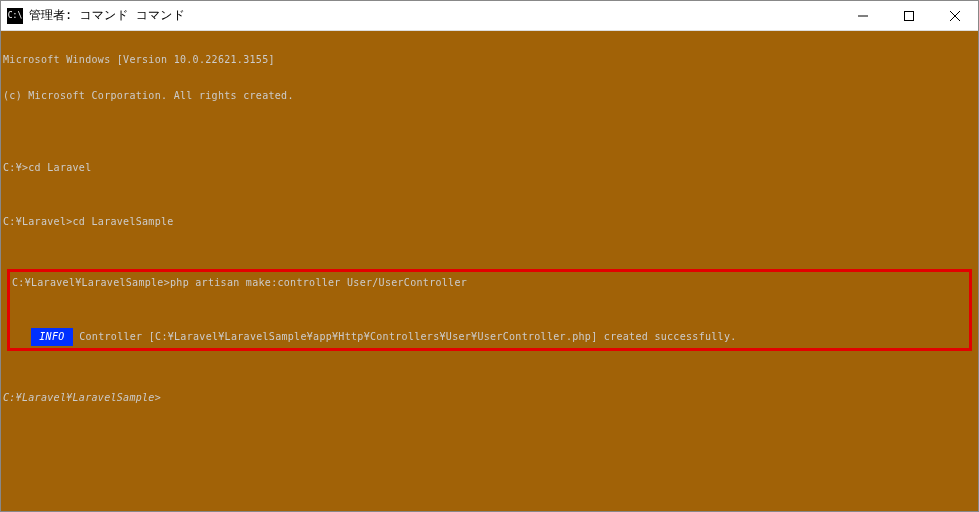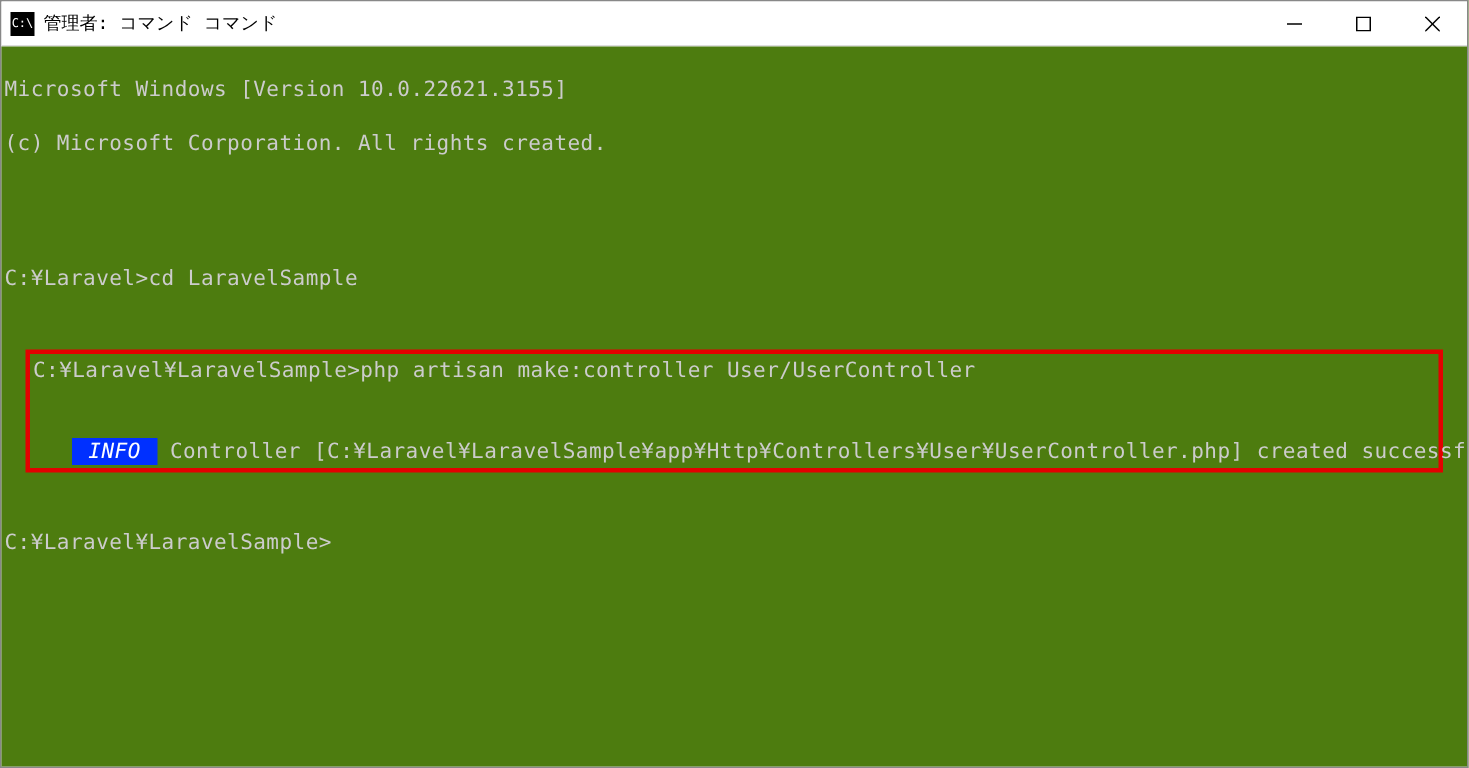--- a/index.html
+++ b/index.html
@@ -51,45 +51,45 @@
     display: flex;
     align-items: center;
     justify-content: center;
     font-size: 12px;
     color: #000;
     cursor: default;
   }
   .win-btn svg { stroke: #000; fill: none; }
   .terminal {
     flex: 1;
-    background: #4d7c0f;
+    background: #a16207;
     color: #cccccc;
     font-family: "MS Gothic", "Consolas", monospace;
-    font-size: 14px;
+    font-size: 10px;
     line-height: 18px;
     padding: 2px 2px;
     white-space: pre;
     overflow: hidden;
     letter-spacing: 0.3px;
     position: relative;
   }
   .line { display: block; }
   .highlight-box {
     border: 3px solid #e30000;
     padding: 2px 2px;
-    margin: 2px 14px;
+    margin: 2px 4px;
   }
   .info-badge {
     background: #0030ff;
     color: #ffffff;
     padding: 0 2px;
     display: inline-block;
     font-style: italic;
   }
-  .prompt-line { display: block; }
+  .prompt-line { display: block; font-style: italic; }
 </style>
 </head>
 <body>
 
 <div class="window">
   <div class="titlebar">
     <span class="app-icon">C:\</span>
     <span class="title-text">管理者: コマンド コマンド</span>
     <span class="spacer"></span>
     <div class="win-btn">
@@ -108,20 +108,21 @@
           <line x1="10" y1="0" x2="0" y2="10" stroke-width="1"></line>
         </svg>
     </div>
   </div>
 
   <div class="terminal">
 <span class="line">Microsoft Windows [Version 10.0.22621.3155]</span>
 <span class="line">(c) Microsoft Corporation. All rights created.</span>
 <span class="line"></span>
 <span class="line"></span>
+<span class="line">C:¥&gt;cd Laravel</span>
 <span class="line"></span>
 <span class="line">C:¥Laravel&gt;cd LaravelSample</span>
 <span class="line"></span>
 <div class="highlight-box"><span class="line">C:¥Laravel¥LaravelSample&gt;php artisan make:controller User/UserController</span>
 <span class="line"></span>
 <span class="line"><span>   </span><span class="info-badge"> INFO </span><span> Controller [C:¥Laravel¥LaravelSample¥app¥Http¥Controllers¥User¥UserController.php] created successfully.</span></span></div>
 <span class="line"></span>
 <span class="prompt-line">C:¥Laravel¥LaravelSample&gt;</span>
   </div>
 </div>

